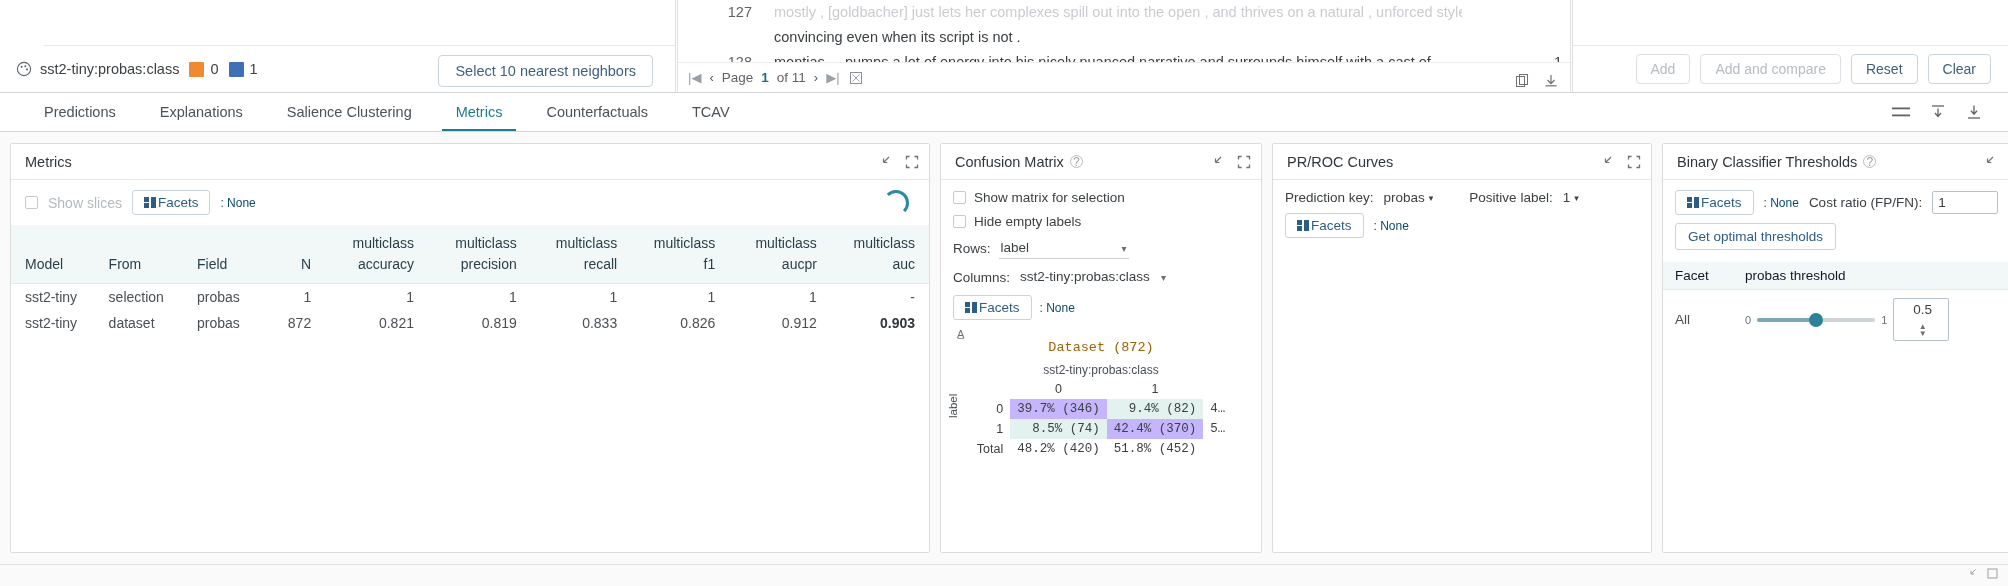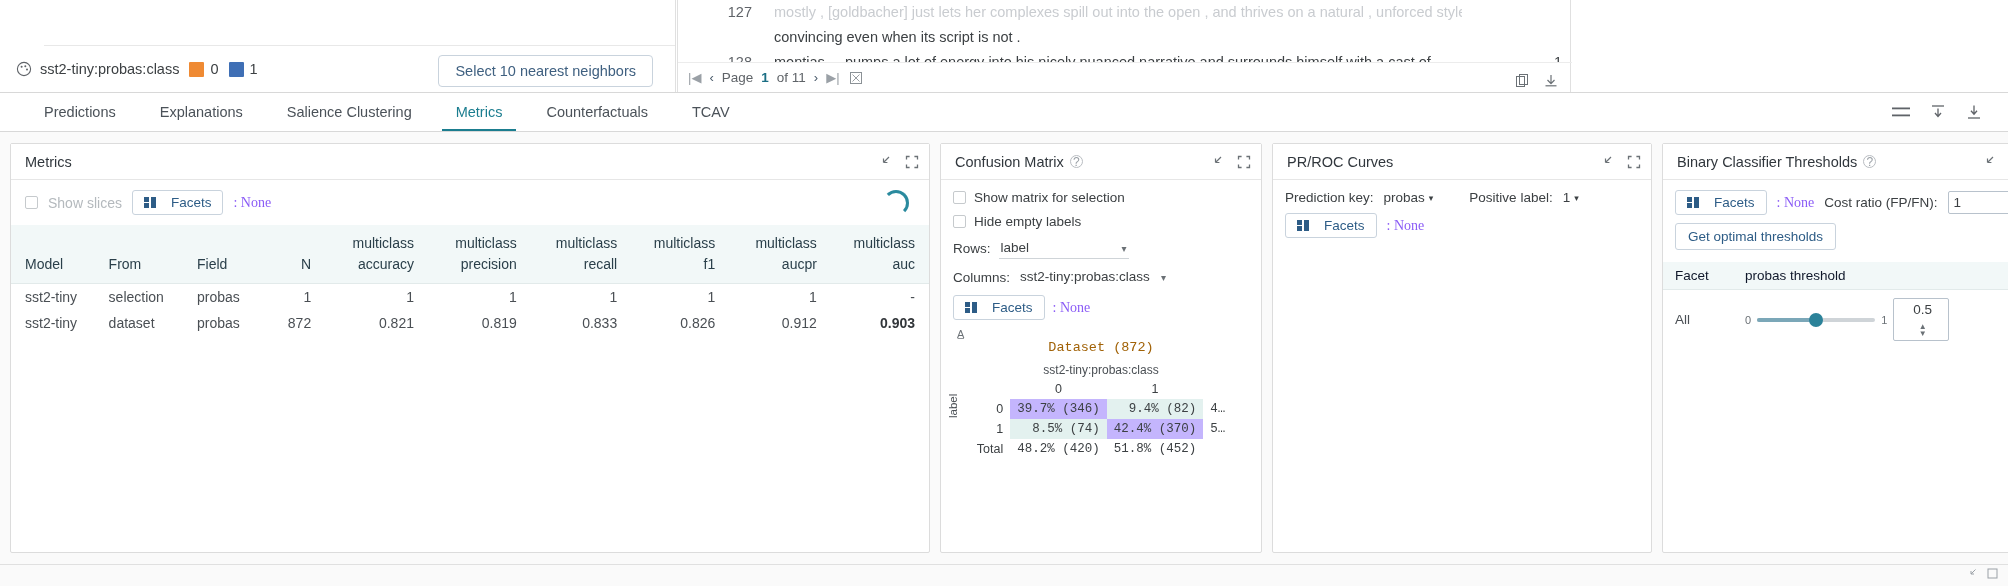--- a/index.html
+++ b/index.html
@@ -72,27 +72,27 @@
   .mod-head { height:36px; display:flex; align-items:center; padding:0 10px 0 14px; border-bottom:1px solid #e6e6e6; background:#fff; flex:none;}
   .mod-title { font-size:14.5px; color:#31373d;}
   .mod-help { margin-left:6px; color:#9aa0a6; font-size:12px; border:1px solid #b9bdc2; border-radius:50%; width:13px; height:13px; display:inline-flex; align-items:center; justify-content:center; line-height:1;}
   .mod-head-icons { margin-left:auto; display:flex; gap:14px; color:#6b7176; align-items:center;}
   .mod-body { flex:1; overflow:hidden; position:relative; padding:0;}
 
   
   .metrics-toolbar { display:flex; align-items:center; gap:10px; padding:10px 14px; }
   .chk { width:13px; height:13px; border:1.5px solid #c6cacd; border-radius:2px; display:inline-block; background:#fff;}
   .lbl-dim { color:#b4b9bd; font-size:14px;}
-  .facet-btn { border:1px solid #c9d3dd; background:#fff; color:#2d5c86; border-radius:3px; font-size:13.5px; padding:4px 11px; display:inline-flex; align-items:center; gap:15px; cursor:pointer; font-family:"Liberation Sans", sans-serif;}
+  .facet-btn { border:1px solid #c9d3dd; background:#fff; color:#2d5c86; border-radius:3px; font-size:13.5px; padding:4px 11px; display:inline-flex; align-items:center; gap:2px; cursor:pointer; font-family:"Liberation Sans", sans-serif;}
   .facet-glyph { display:inline-block; width:12px; height:11px; position:relative;}
   .facet-glyph i { position:absolute; background:#2d5c86; display:block;}
   .facet-glyph i:nth-child(1){ left:0; top:0; width:5px; height:5px;}
   .facet-glyph i:nth-child(2){ left:7px; top:0; width:5px; height:11px;}
   .facet-glyph i:nth-child(3){ left:0; top:6px; width:5px; height:5px;}
-  .facet-none { font-size:14px; color:#8b5cf6;font-family:Liberation Serif, serif;}
+  .facet-none { font-size:12px; color:#0c4a6e;}
 
   
   table.metrics { width:100%; border-collapse:collapse; font-size:14px;}
   table.metrics thead th {
     background:#f2f8f8; color:#2a3f4a; font-weight:normal;
     padding:8px 14px; text-align:right; vertical-align:bottom; line-height:21px; border-bottom:1px solid #e2eaea;
   }
   table.metrics thead th.lft { text-align:left; }
   table.metrics tbody td { padding:5px 14px; text-align:right; color:#4a4f54; white-space:nowrap;}
   table.metrics tbody td.lft { text-align:left; }
@@ -207,20 +207,29 @@
           <rect x="0.5" y="2.5" width="8" height="10" fill="none" stroke="#6b7176"></rect>
           <rect x="3.5" y="0.5" width="8" height="10" fill="none" stroke="#6b7176"></rect>
         </svg>
         <svg width="14" height="14" viewBox="0 0 14 14">
           <path d="M7 1 L7 9 M3.5 6 L7 9.6 L10.5 6" fill="none" stroke="#6b7176" stroke-width="1.2"></path>
           <path d="M1.5 11.8 L12.5 11.8" stroke="#6b7176" stroke-width="1.2"></path>
         </svg>
       </div>
     </div>
 
+    <div class="right-top">
+      <div class="right-top-body"></div>
+      <div class="right-btn-row">
+        <button class="btn-disabled">Add</button>
+        <button class="btn-disabled">Add and compare</button>
+        <button class="btn-enabled">Reset</button>
+        <button class="btn-enabled">Clear</button>
+      </div>
+    </div>
   </div>
 
   <div class="tabbar">
     <div class="tabs">
       <div class="tab">
           <span>Predictions</span>
         </div>
       <div class="tab">
           <span>Explanations</span>
         </div>

